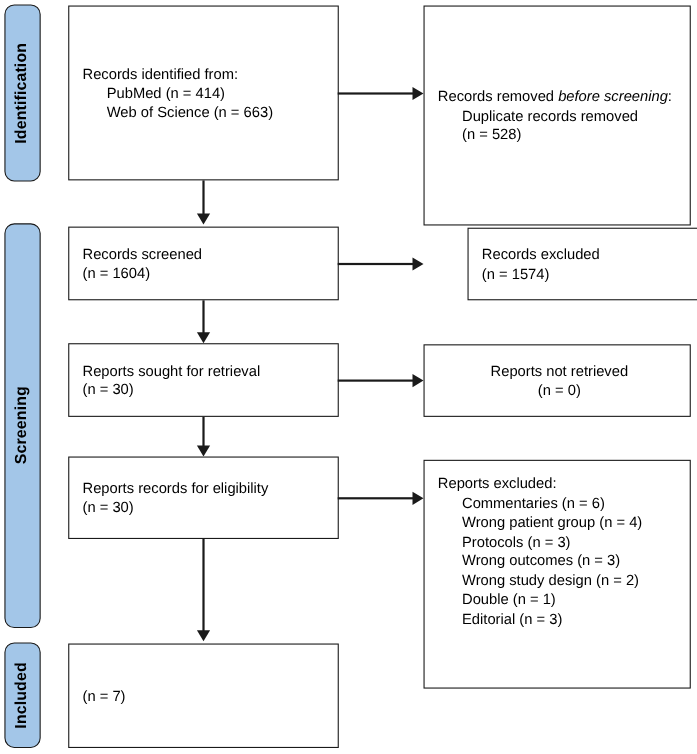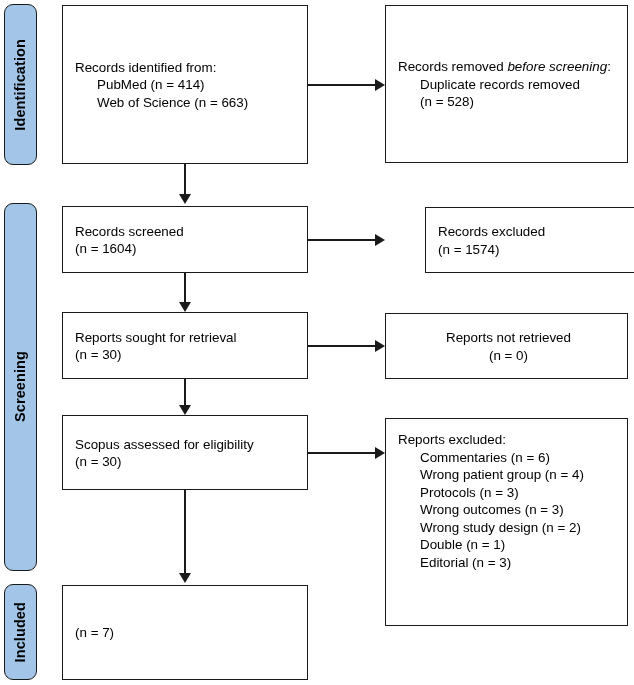--- a/index.html
+++ b/index.html
@@ -118,21 +118,21 @@
   </div>
 
   <div class="flow-box" style="left:62px; top:5px; width:246px; height:159px;">
     <div class="box-inner v-center">
       <div class="box-line">Records identified from:</div>
       <div class="box-line indent">PubMed (n = 414)</div>
       <div class="box-line indent">Web of Science (n = 663)</div>
     </div>
   </div>
 
-  <div class="flow-box" style="left:385px; top:5px; width:243px; height:158px;">
+  <div class="flow-box" style="left:385px; top:5px; width:243px; height:200px;">
     <div class="box-inner v-center">
       <div class="box-line wrap italic-part">
         <span>Records removed </span><em>before screening</em><span>:</span>
       </div>
       <div class="box-line indent">Duplicate records removed</div>
       <div class="box-line indent">(n = 528)</div>
     </div>
   </div>
 
   <div class="conn conn-h" style="left:307px; top:84px; width:70px;"></div>
@@ -176,21 +176,21 @@
   </div>
 
   <div class="conn conn-h" style="left:307px; top:345px; width:70px;"></div>
   <div class="arrow-right" style="left:375px; top:340px;"></div>
 
   <div class="conn conn-v" style="left:184px; top:379px; height:28px;"></div>
   <div class="arrow-down" style="left:179px; top:405px;"></div>
 
   <div class="flow-box" style="left:62px; top:415px; width:246px; height:75px;">
     <div class="box-inner v-center">
-      <div class="box-line">Scopus assessed for eligibility</div>
+      <div class="box-line">Reports records for eligibility</div>
       <div class="box-line">(n = 30)</div>
     </div>
   </div>
 
   <div class="flow-box" style="left:385px; top:418px; width:243px; height:208px;">
     <div class="box-inner" style="top:12px;">
       <div class="box-line">Reports excluded:</div>
       <div class="box-line indent">Commentaries (n = 6)</div>
       <div class="box-line indent">Wrong patient group (n = 4)</div>
       <div class="box-line indent">Protocols (n = 3)</div>

